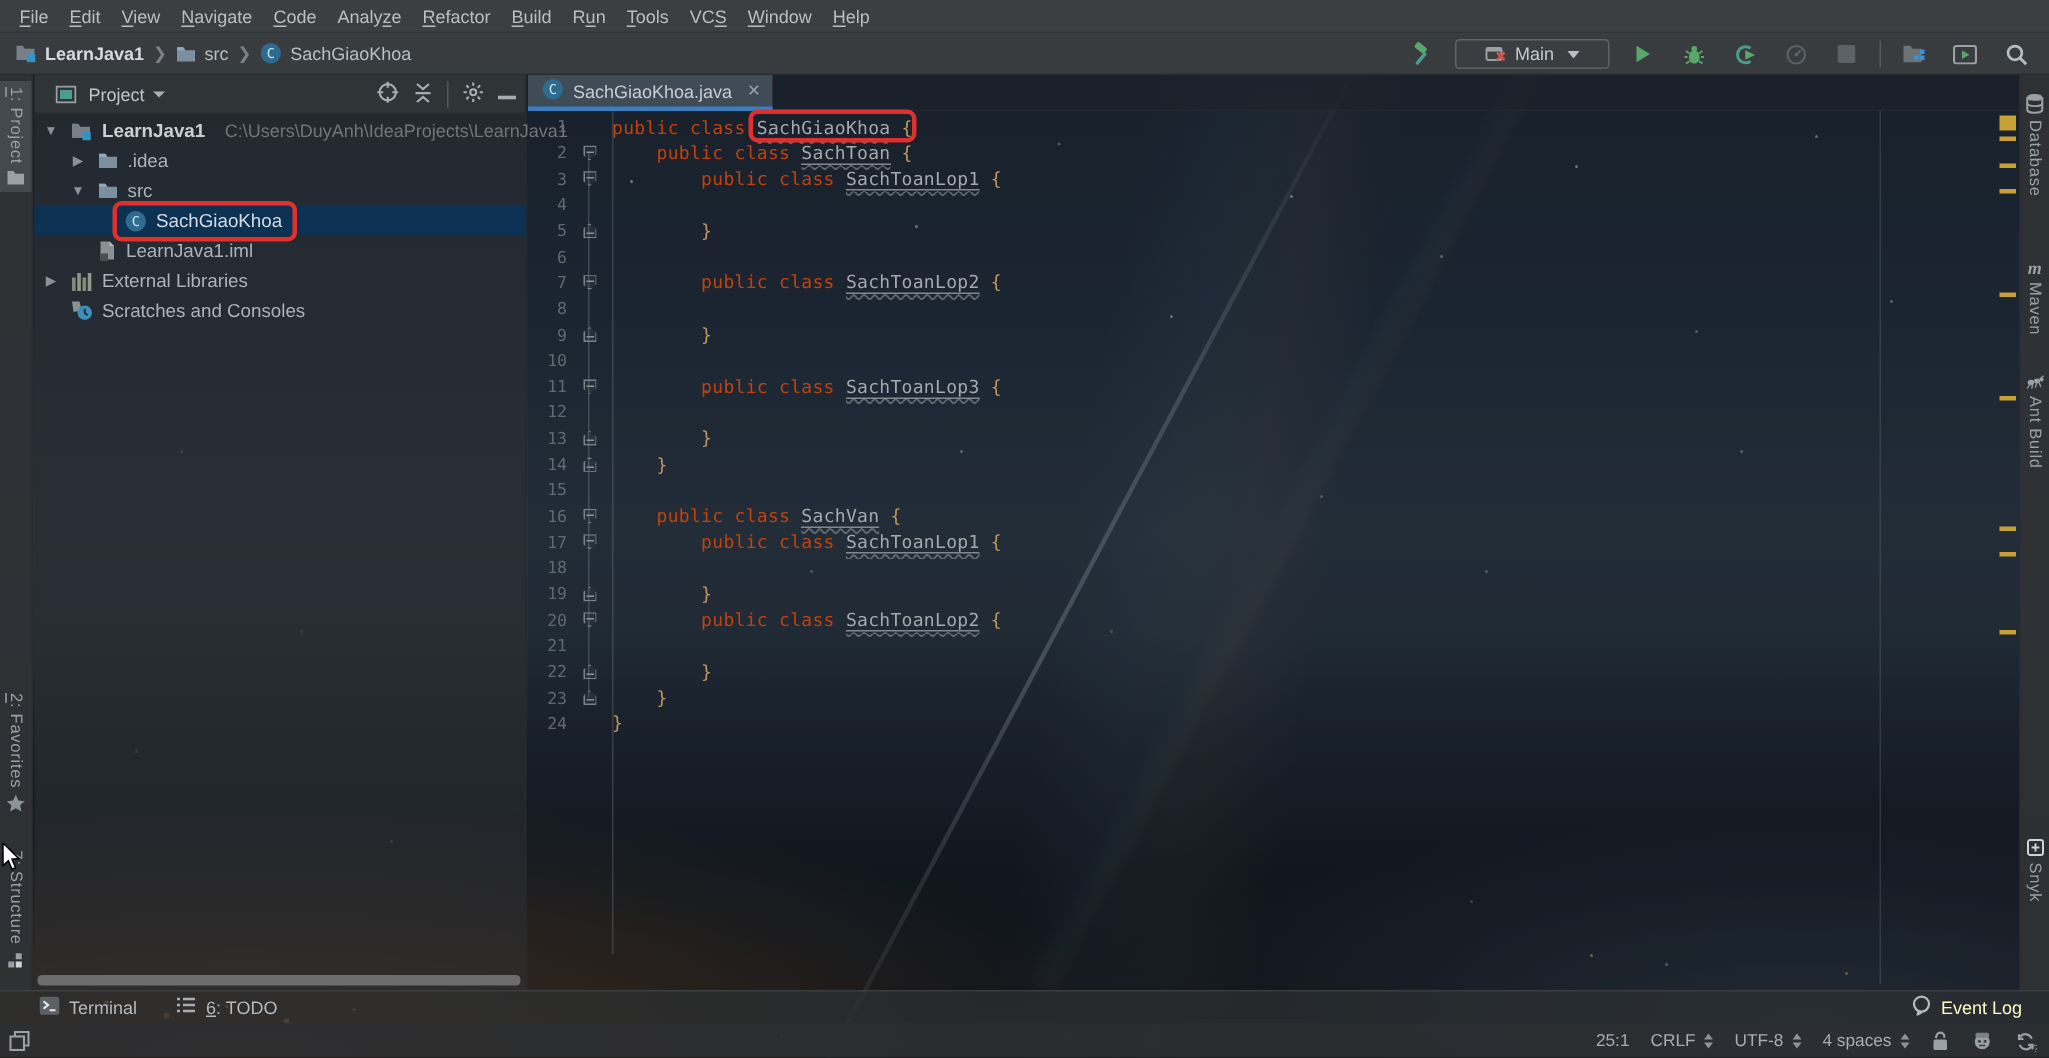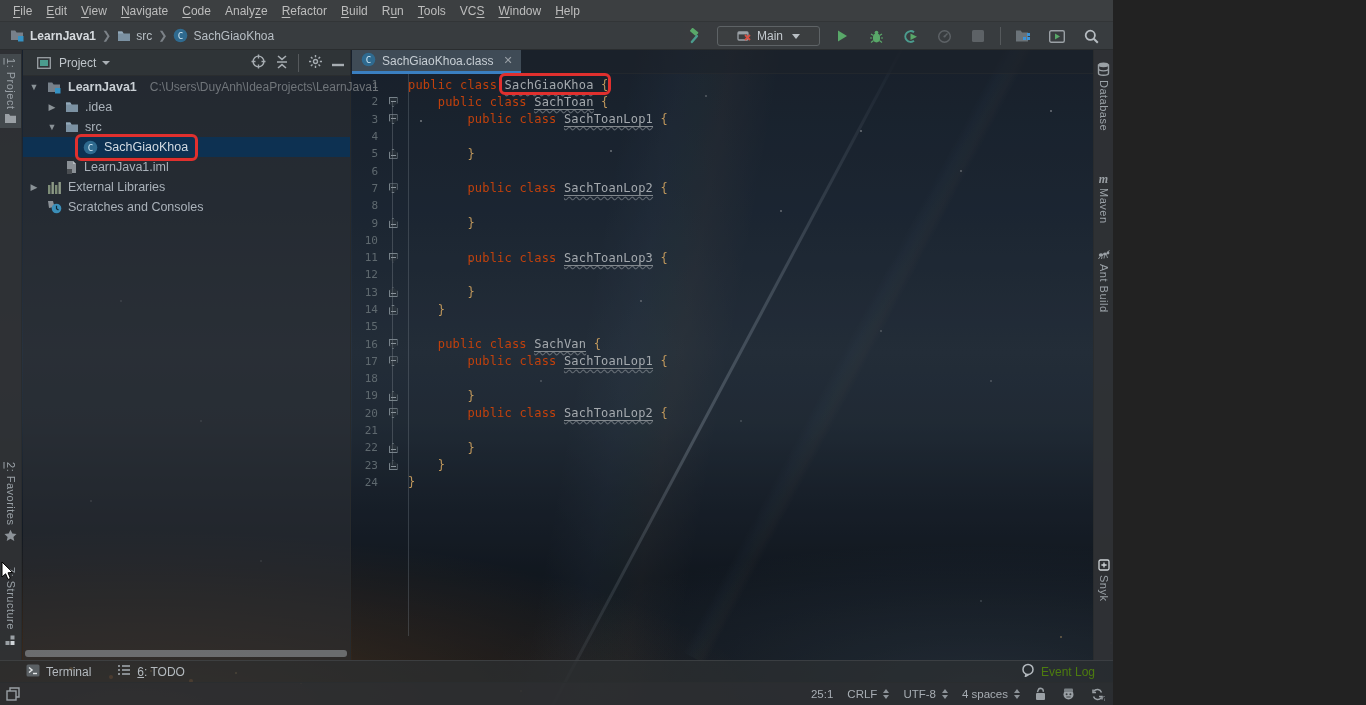--- a/index.html
+++ b/index.html
@@ -1,16 +1,16 @@
 <!DOCTYPE html>
 <html><head>
 <meta charset="utf-8">
 <style>
   html,body{margin:0;padding:0;background:#222;}
-  .app{position:relative;width:1113px;height:705px;overflow:hidden;background:#10151c;
+  .app{position:relative;width:1366px;height:705px;overflow:hidden;background:#10151c;
        font-family:"Liberation Sans",sans-serif;-webkit-font-smoothing:antialiased;}
   .app *{box-sizing:border-box;}
 
   
   .scene{position:absolute;inset:0;background:
     radial-gradient(900px 260px at 12% 101%, rgba(255,150,50,.30), transparent 70%),
     radial-gradient(700px 200px at 88% 97%, rgba(90,110,130,.35), transparent 70%),
     linear-gradient(100deg, transparent 52%, rgba(140,175,215,.05) 56%, rgba(160,205,170,.05) 58%, rgba(225,180,130,.05) 60%, transparent 64%),
     linear-gradient(180deg,#161e2a 0%,#1d2836 30%,#27323f 50%,#232e3a 60%,#18202b 70%,#0e141c 82%,#080b10 100%);}
   .beam{position:absolute;width:3px;height:820px;left:905px;top:40px;transform:rotate(28deg);transform-origin:top center;
@@ -113,21 +113,21 @@
   .fvline{position:absolute;left:40px;top:52px;width:1px;height:363px;background:rgba(125,135,143,.38);}
   .estripe{position:absolute;right:0;top:24px;width:14px;height:586px;}
   .emark{position:absolute;left:1px;width:11px;height:3px;background:#c8a033;}
   .esq{position:absolute;left:1px;top:3px;width:11px;height:10px;background:#c8a033;}
 
   
   .bbar{position:absolute;left:0;top:660px;width:100%;height:22px;background:rgba(43,46,49,.8);
         border-top:1px solid rgba(74,78,82,.55);display:flex;align-items:center;z-index:30;}
   .bitem{display:flex;align-items:center;gap:6px;color:#b3b9be;font-size:12px;margin-left:26px;}
   .bitem u{text-decoration:underline;}
-  .elog{position:absolute;right:18px;display:flex;align-items:center;gap:6px;color:#4d7c0f;font-size:12px;}
+  .elog{position:absolute;right:18px;display:flex;align-items:center;gap:6px;color:#fef9c3;font-size:12px;}
   .sbar{position:absolute;left:0;top:682px;width:100%;height:23px;background:rgba(44,47,50,.92);
         border-top:1px solid #2a2d2f;display:flex;align-items:center;z-index:30;color:#a7adb3;font-size:11.5px;}
   .sright{position:absolute;right:8px;display:flex;align-items:center;gap:14px;}
   .sitem{display:flex;align-items:center;gap:4px;}
   .ud{display:inline-flex;flex-direction:column;gap:2px;margin-left:2px;}
   .ud i{width:0;height:0;border-left:3.5px solid transparent;border-right:3.5px solid transparent;display:block;}
   .ud .up{border-bottom:4px solid #8d9399;}
   .ud .dn{border-top:4px solid #8d9399;}
   .swicon{margin-left:6px;display:flex;align-items:center;}
 
@@ -440,21 +440,21 @@
     <div class="pscroll"></div>
   </div>
 
   <div class="editor">
     <div class="tabbar">
       <div class="tab">
         <span id="tabicon"><svg width="15" height="15" viewBox="0 0 15 15">
               <circle cx="7.5" cy="7.5" r="6.8" fill="#2f6a8f"></circle>
               <text x="7.5" y="10.8" text-anchor="middle" font-size="9" font-family="DejaVu Sans Mono,monospace" fill="#cfe7f4">C</text>
             </svg></span>
-        <span>SachGiaoKhoa.class</span>
+        <span>SachGiaoKhoa.java</span>
         <span class="x">✕</span>
       </div>
     </div>
     <div class="lines" id="lines">
         <div class="line">
           <span class="ln">1</span>
           <span class="foldc"></span>
           <span class="codetxt"><span></span><span class="tk-kw">public class </span><span class="tk-cls boxed">SachGiaoKhoa</span><span class="tk-pl"> {</span></span>
         </div>
         <div class="line">

